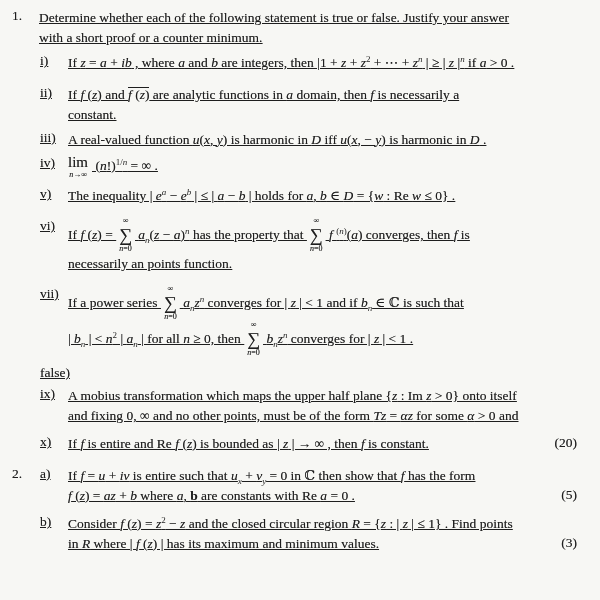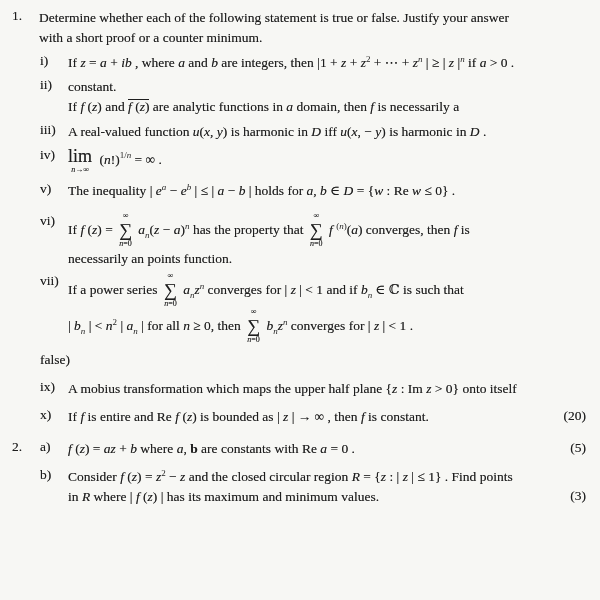--- a/index.html
+++ b/index.html
@@ -6,42 +6,42 @@
   body{
     width:600px;height:600px;overflow:hidden;
     background:#f7f7f4;
     font-family:"Liberation Serif","DejaVu Serif",serif;
     font-size:13.5px;color:#1e1e1e;
     text-shadow:0 0 0.6px rgba(40,40,40,.55);
   }
   .page{padding:8px 10px 0 12px;}
   .qrow{display:flex;align-items:flex-start;}
   .qnum{width:27px;flex:0 0 27px;}
-  .qbody{flex:1;min-width:0;}
+  .qbody{flex:1;min-width:0;text-decoration:underline;}
   .part{display:flex;align-items:flex-start;margin-left:1px;}
   .plabel{width:28px;flex:0 0 28px;}
   .ptext{flex:1;min-width:0;position:relative;padding-right:26px;}
   .line{line-height:20px;white-space:nowrap;}
   i{font-family:"Liberation Serif","DejaVu Serif",serif;}
   sup,sub{font-size:9px;line-height:0;text-shadow:none;}
   sup{vertical-align:super;}
   sub{vertical-align:sub;}
-  .mark{position:absolute;right:4px;bottom:1px;line-height:20px;}
+  .mark{position:absolute;right:13px;bottom:1px;line-height:20px;}
   .sum{display:inline-flex;flex-direction:column;align-items:center;
        line-height:1;vertical-align:middle;margin:0 3px;transform:translateY(-1px);}
   .sum .t,.sum .b{font-size:8px;}
   .sum .s{font-size:18px;margin:1px 0;}
   .lim{display:inline-flex;flex-direction:column;align-items:center;
        line-height:1;vertical-align:middle;margin-right:4px;}
-  .lim .l{font-size:18px;}
+  .lim .l{font-size:15px;}
   .lim .b{font-size:8px;margin-top:1px;}
   .ol{display:inline-block;border-top:1px solid #1e1e1e;line-height:1.05;}
   
-  .m4{margin-top:12px}.m5{margin-top:5px}.m6{margin-top:4px}.m7{margin-top:7px}
-  .m8{margin-top:8px}.m9{margin-top:11px}.m12{margin-top:12px}
+  .m4{margin-top:12px}.m5{margin-top:5px}.m6{margin-top:12px}.m7{margin-top:7px}
+  .m8{margin-top:8px}.m9{margin-top:5px}.m12{margin-top:12px}
 </style>
 </head>
 <body>
 
 <div class="page">
 
   <div class="qrow">
     <span class="qnum">1.</span>
     <div class="qbody">
       <div class="line">Determine whether each of the following statement is true or false.  Justify your answer</div>
@@ -50,22 +50,22 @@
       <div class="part m5">
         <span class="plabel">i)</span>
         <div class="ptext">
           <div class="line">If <i>z</i> = <i>a</i> + <i>ib</i> , where <i>a</i> and <i>b</i> are integers, then |1 + <i>z</i> + <i>z</i><sup>2</sup> + ⋯ + <i>z</i><sup><i>n</i></sup> | ≥ | <i>z</i> |<sup><i>n</i></sup> if <i>a</i> &gt; 0 .</div>
         </div>
       </div>
 
       <div class="part m6">
         <span class="plabel">ii)</span>
         <div class="ptext">
+          <div class="line">If <i>f</i> (<i>z</i>) and <span class="ol"><i>f</i> (<i>z</i>)</span> are analytic functions in <i>a</i> domain, then <i>f</i> is necessarily a</div>
           <div class="line">constant.</div>
-          <div class="line">If <i>f</i> (<i>z</i>) and <span class="ol"><i>f</i> (<i>z</i>)</span> are analytic functions in <i>a</i> domain, then <i>f</i> is necessarily a</div>
         </div>
       </div>
 
       <div class="part m5">
         <span class="plabel">iii)</span>
         <div class="ptext">
           <div class="line">A real-valued function <i>u</i>(<i>x</i>, <i>y</i>) is harmonic in <i>D</i> iff <i>u</i>(<i>x</i>, − <i>y</i>) is harmonic in <i>D</i> .</div>
         </div>
       </div>
 
@@ -121,40 +121,42 @@
       <div class="part m7">
         <span class="plabel">false)</span>
         <div class="ptext">
         </div>
       </div>
 
       <div class="part m9">
         <span class="plabel">ix)</span>
         <div class="ptext">
           <div class="line">A mobius transformation which maps the upper half plane {<i>z</i> : Im <i>z</i> &gt; 0} onto itself</div>
+          <div class="line">and fixing 0, ∞ and no other points, must be of the form <i>Tz</i> = <i>αz</i> for some <i>α</i> &gt; 0 and</div>
         </div>
       </div>
 
       <div class="part m8">
         <span class="plabel">x)</span>
         <div class="ptext">
           <div class="line">If <i>f</i> is entire and Re <i>f</i> (<i>z</i>) is bounded as | <i>z</i> | → ∞ , then <i>f</i> is constant.</div>
           <span class="mark">(20)</span>
         </div>
       </div>
     </div>
   </div>
 
   <div class="qrow m12">
     <span class="qnum">2.</span>
     <div class="qbody">
 
       <div class="part">
         <span class="plabel">a)</span>
         <div class="ptext">
+          <div class="line">If <i>f</i> = <i>u</i> + <i>iv</i> is entire such that <i>u</i><sub><i>x</i></sub> + <i>v</i><sub><i>y</i></sub> = 0 in ℂ then show that <i>f</i> has the form</div>
           <div class="line"><i>f</i> (<i>z</i>) = <i>az</i> + <i>b</i> where <i>a</i>, <b>b</b> are constants with Re <i>a</i> = 0 .</div>
           <span class="mark">(5)</span>
         </div>
       </div>
 
       <div class="part m8">
         <span class="plabel">b)</span>
         <div class="ptext">
           <div class="line">Consider <i>f</i> (<i>z</i>) = <i>z</i><sup>2</sup> − <i>z</i> and the closed circular region <i>R</i> = {<i>z</i> : | <i>z</i> | ≤ 1} . Find points</div>
           <div class="line">in <i>R</i> where | <i>f</i> (<i>z</i>) | has its maximum and minimum values.</div>

